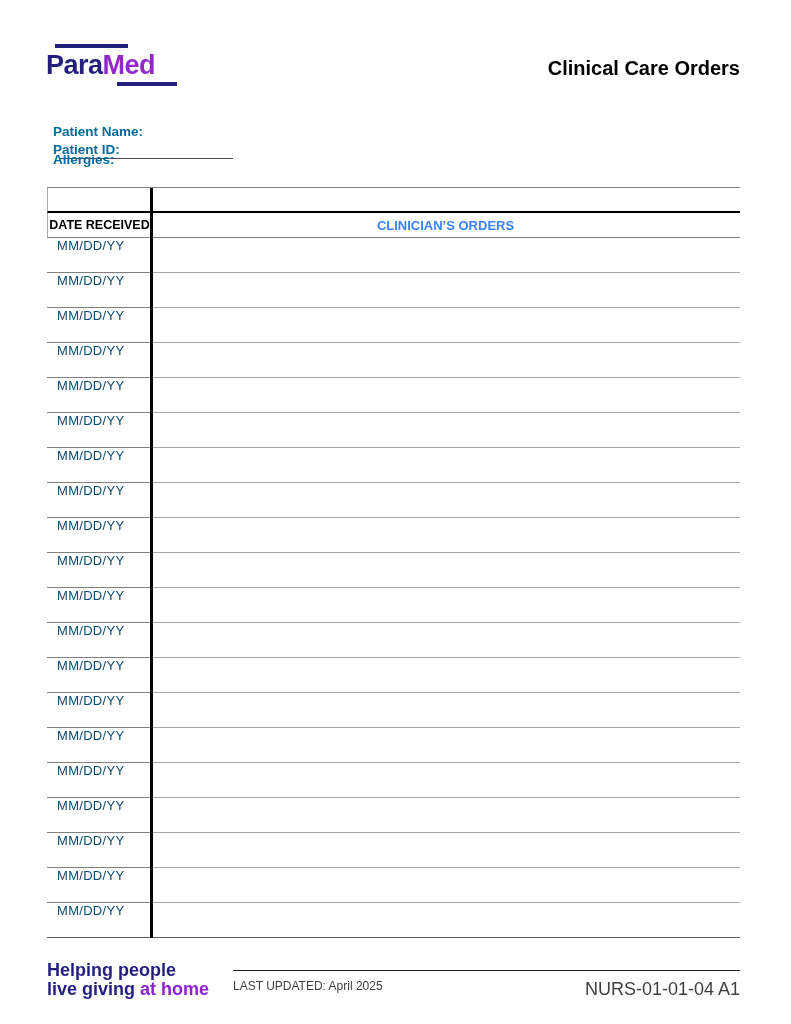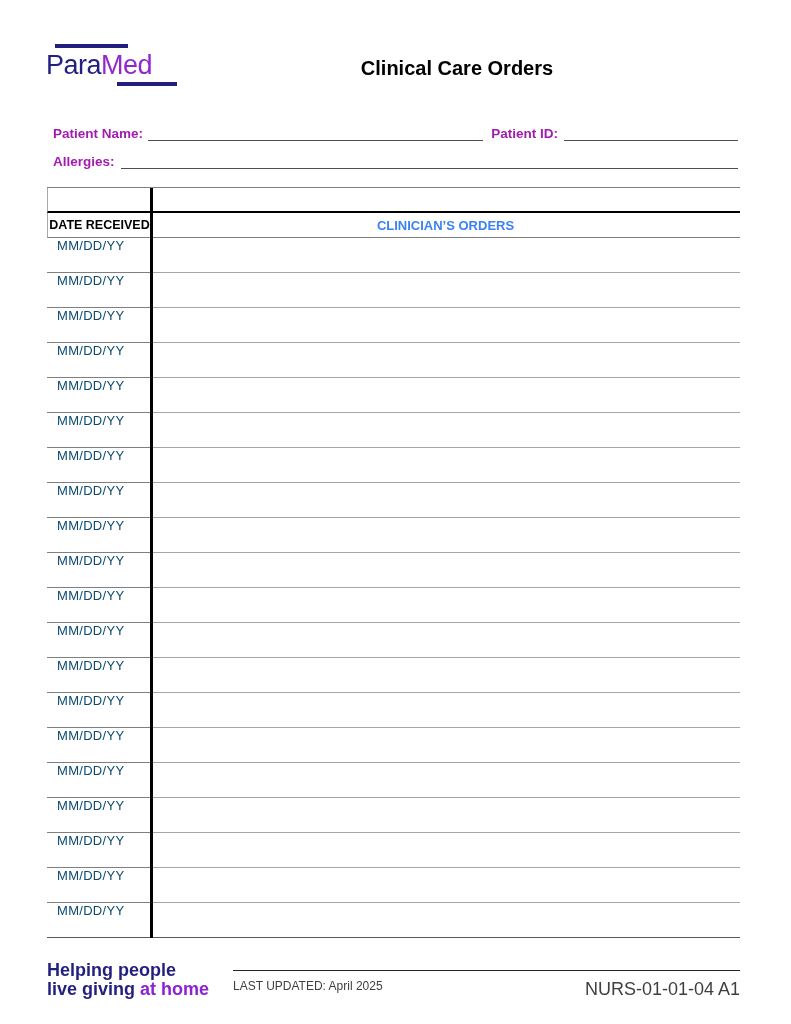--- a/index.html
+++ b/index.html
@@ -10,33 +10,33 @@
     position: relative;
     width: 791px;
     height: 1024px;
     background: #ffffff;
     overflow: hidden;
   }
 
   
   .logo { position: absolute; left: 46px; top: 44px; width: 150px; height: 46px; }
   .logo-bar-top { position: absolute; left: 9px; top: 0; width: 73px; height: 3.5px; background: #221f7f; }
-  .logo-text { position: absolute; left: 0; top: 5px; font-size: 27px; font-weight: 400; letter-spacing: -0.5px; line-height: 32px; white-space: nowrap; }
+  .logo-text { position: absolute; left: 0; top: 5px; font-size: 27px; font-weight: 700; letter-spacing: -0.5px; line-height: 32px; white-space: nowrap; }
   .logo-part1 { color: #221f7f; }
   .logo-part2 { color: #9228cc; }
   .logo-bar-bottom { position: absolute; left: 71px; top: 38px; width: 60px; height: 3.5px; background: #221f7f; }
 
   
   .doc-title {
     position: absolute; top: 57px; left: 174px; width: 566px;
-    text-align: center; font-size: 20px; font-weight: 700; color: #000000;
-  }
-
-  
-  .field-row { position: absolute; left: 53px; right: 53px; display: flex; align-items: flex-end; font-size: 13.5px; font-weight: 700; color: #a21caf; }
+    text-align: right; font-size: 20px; font-weight: 700; color: #000000;
+  }
+
+  
+  .field-row { position: absolute; left: 53px; right: 53px; display: flex; align-items: flex-start; font-size: 13.5px; font-weight: 700; color: #0369a1; flex-direction: column; }
   .field-row-1 { top: 124px; height: 18px; }
   .field-row-2 { top: 152px; height: 18px; }
   .field-label { white-space: nowrap; padding-bottom: 1px; }
   .fill-line { border-bottom: 1.5px solid #4d4d4d; height: 14px; }
   .fill-line.grow { flex: 1; margin: 0 8px 1px 5px; }
   .fill-line.fixed-id { width: 174px; margin: 0 0 1px 6px; }
   .fill-line.grow-allergies { flex: 1; margin: 0 0 1px 6px; }
 
   
   .orders-table {

